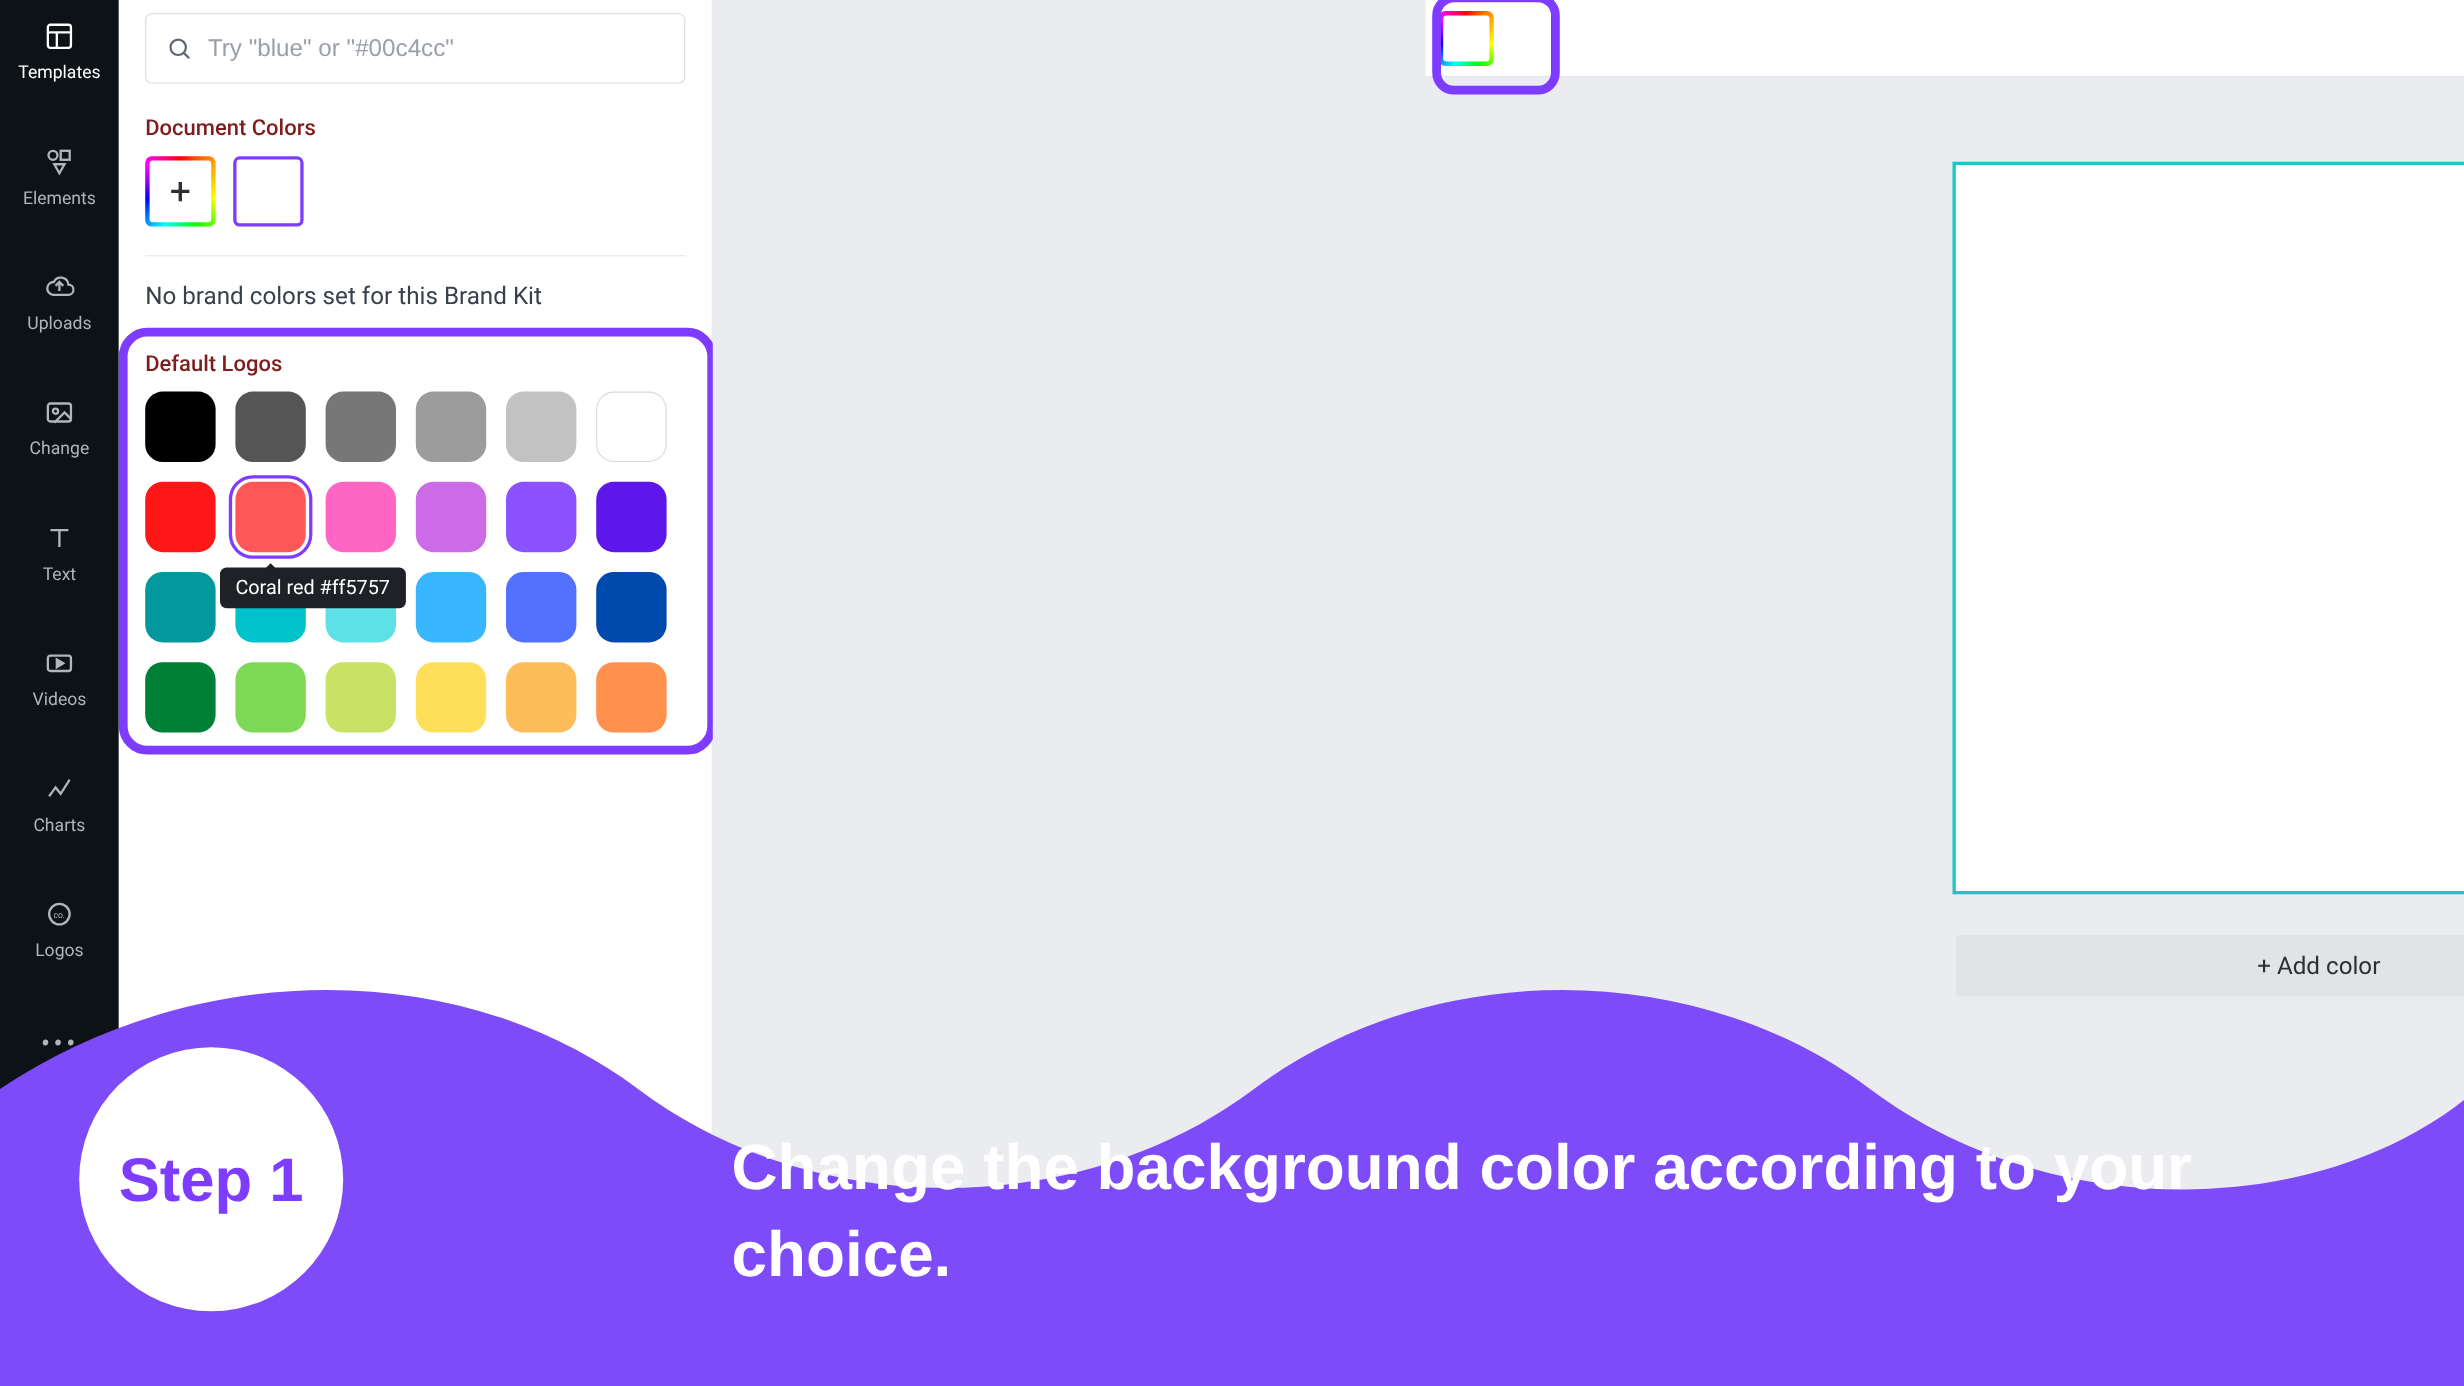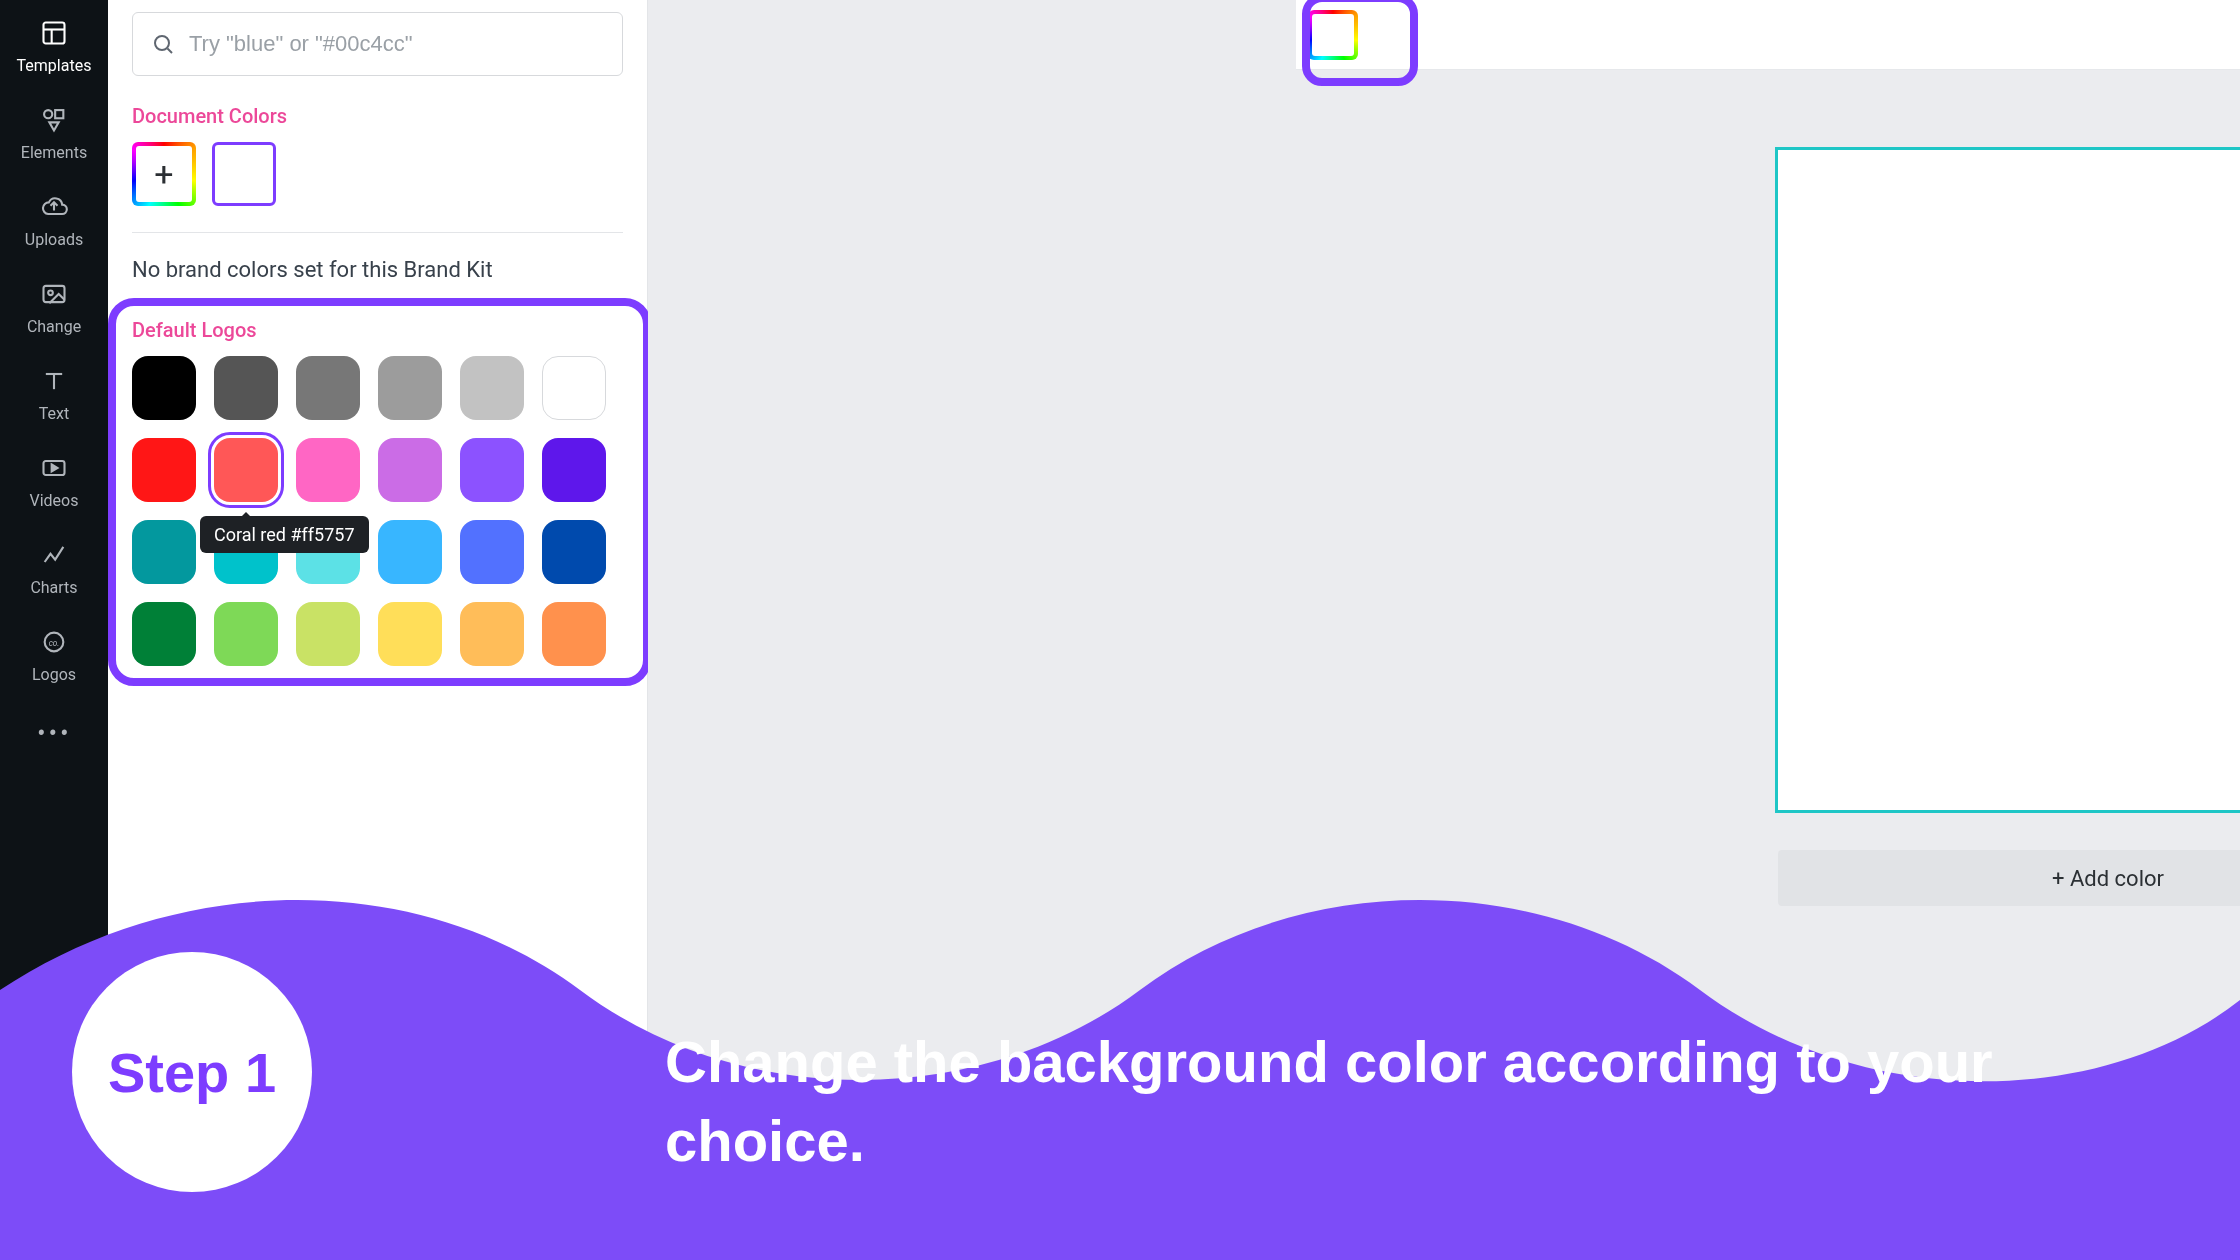--- a/index.html
+++ b/index.html
@@ -4,41 +4,41 @@
 <style>
   * { box-sizing: border-box; margin: 0; padding: 0; }
   body { font-family: -apple-system, BlinkMacSystemFont, "Segoe UI", Roboto, Helvetica, Arial, sans-serif; width: 2240px; height: 1260px; overflow: hidden; background: #ebecef; }
 
   
   .app { display: flex; width: 100%; height: 100%; position: relative; }
 
   
   .rail {
     width: 108px; background: #0d1216; color: #b0b5bb; display: flex; flex-direction: column;
-    align-items: center; padding-top: 8px; gap: 12px; font-size: 17px;
+    align-items: center; padding-top: 8px; gap: 39px; font-size: 17px;
   }
   .rail-item { display: flex; flex-direction: column; align-items: center; gap: 6px; padding: 8px 0; width: 100%; cursor: pointer; }
   .rail-item .ric { width: 34px; height: 34px; display:flex; align-items:center; justify-content:center;font-style:italic; }
   .rail-item.active { color: #ffffff; }
   .rail-item span.lbl { font-size: 16px; }
 
   
   .sidepanel {
     width: 540px; background: #ffffff; border-right: 1px solid #e3e5e8;
     display:flex; flex-direction:column; padding: 12px 24px 24px 24px; position:relative;
   }
   .search-row { display:flex; align-items:center; gap: 16px; }
   .search-box {
     flex:1; height: 64px; border:1px solid #d7d9dc; border-radius: 6px;
     display:flex; align-items:center; gap:14px; padding: 0 18px; color:#8a8f95;
   }
   .search-box input { border:none; outline:none; font-size:22px; flex:1; color:#2b2f33; background:transparent; }
   .search-box input::placeholder { color:#9aa0a6; }
 
-  .section-title { font-size: 20px; color:#ec4899; margin-top: 28px; font-weight:500; }
+  .section-title { font-size: 20px; color:#7f1d1d; margin-top: 28px; font-weight:500; }
 
   .doc-colors-row { display:flex; gap: 16px; margin-top: 14px; }
   .addcolor-btn {
     width:64px; height:64px; border-radius:6px; display:flex; align-items:center; justify-content:center;
     padding:4px; position:relative;
     background: conic-gradient(red,orange,yellow,lime,cyan,blue,magenta,red);
   }
   .addcolor-btn .inner { background:#fff; width:100%; height:100%; border-radius:3px;
     display:flex; align-items:center; justify-content:center; font-size:34px; color:#2b2f33; }
   .doc-swatch { width:64px; height:64px; border-radius:6px; border:3px solid #7d3cff; background:#ffffff; }

